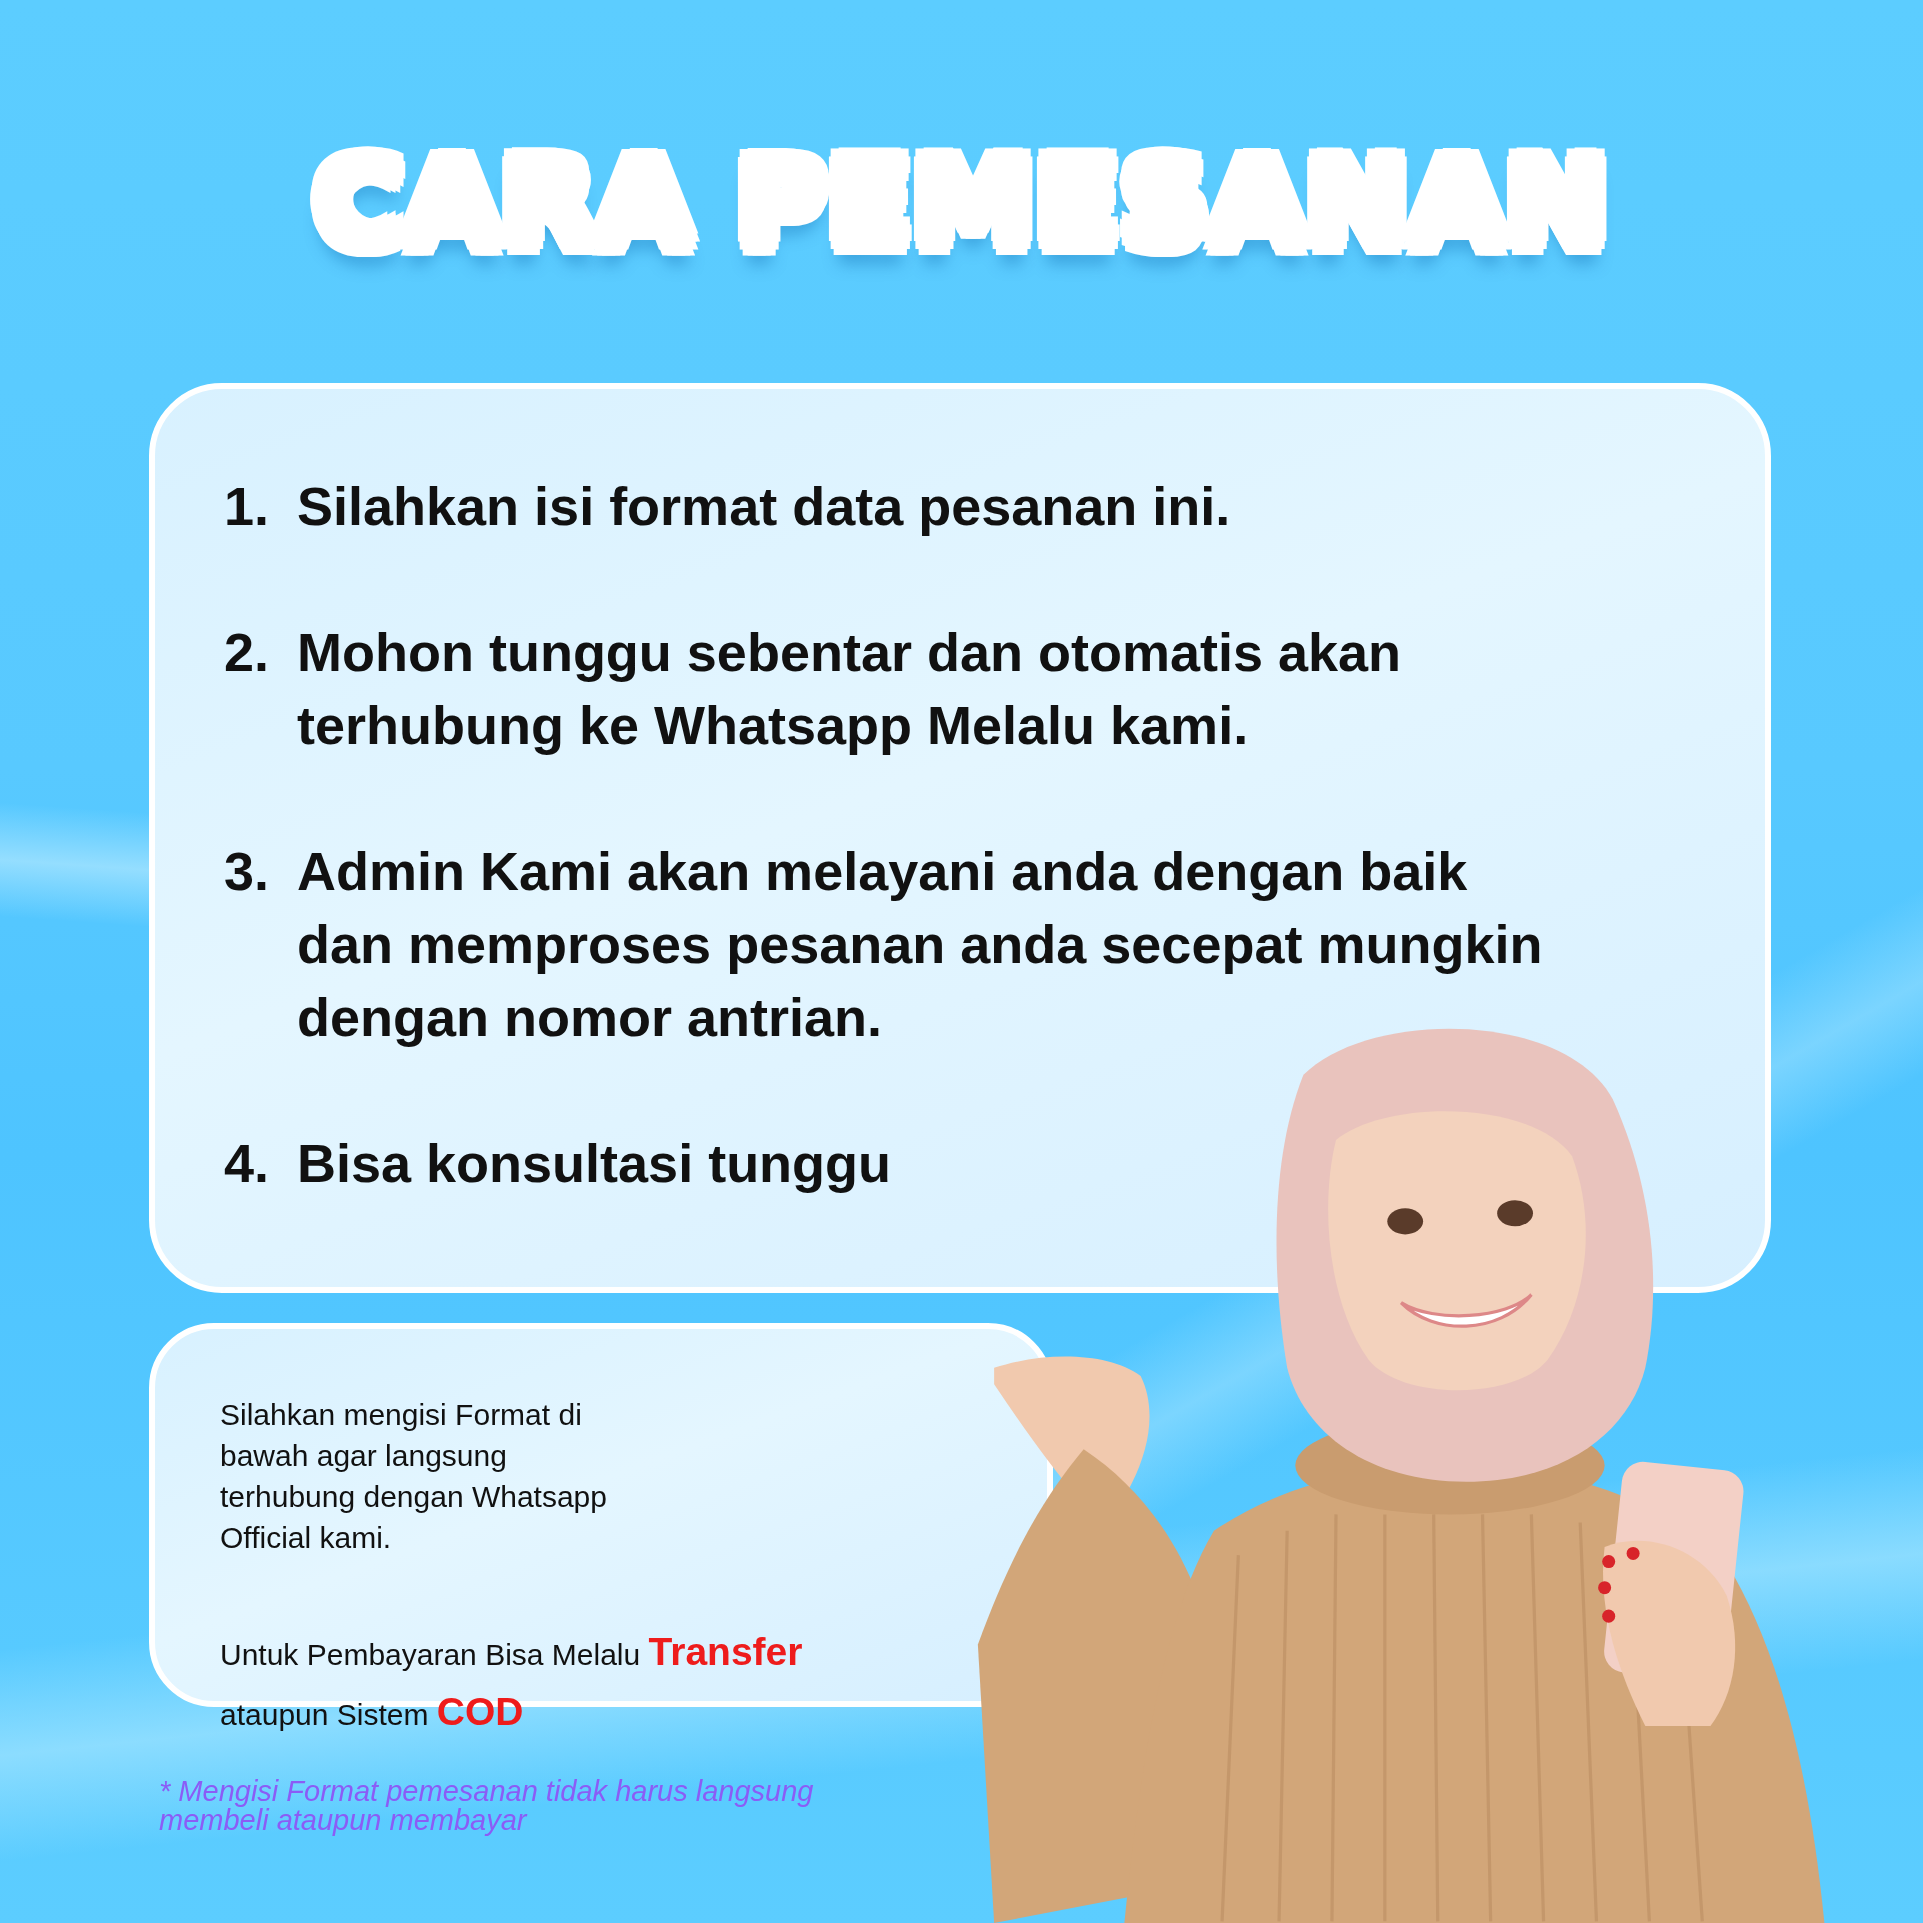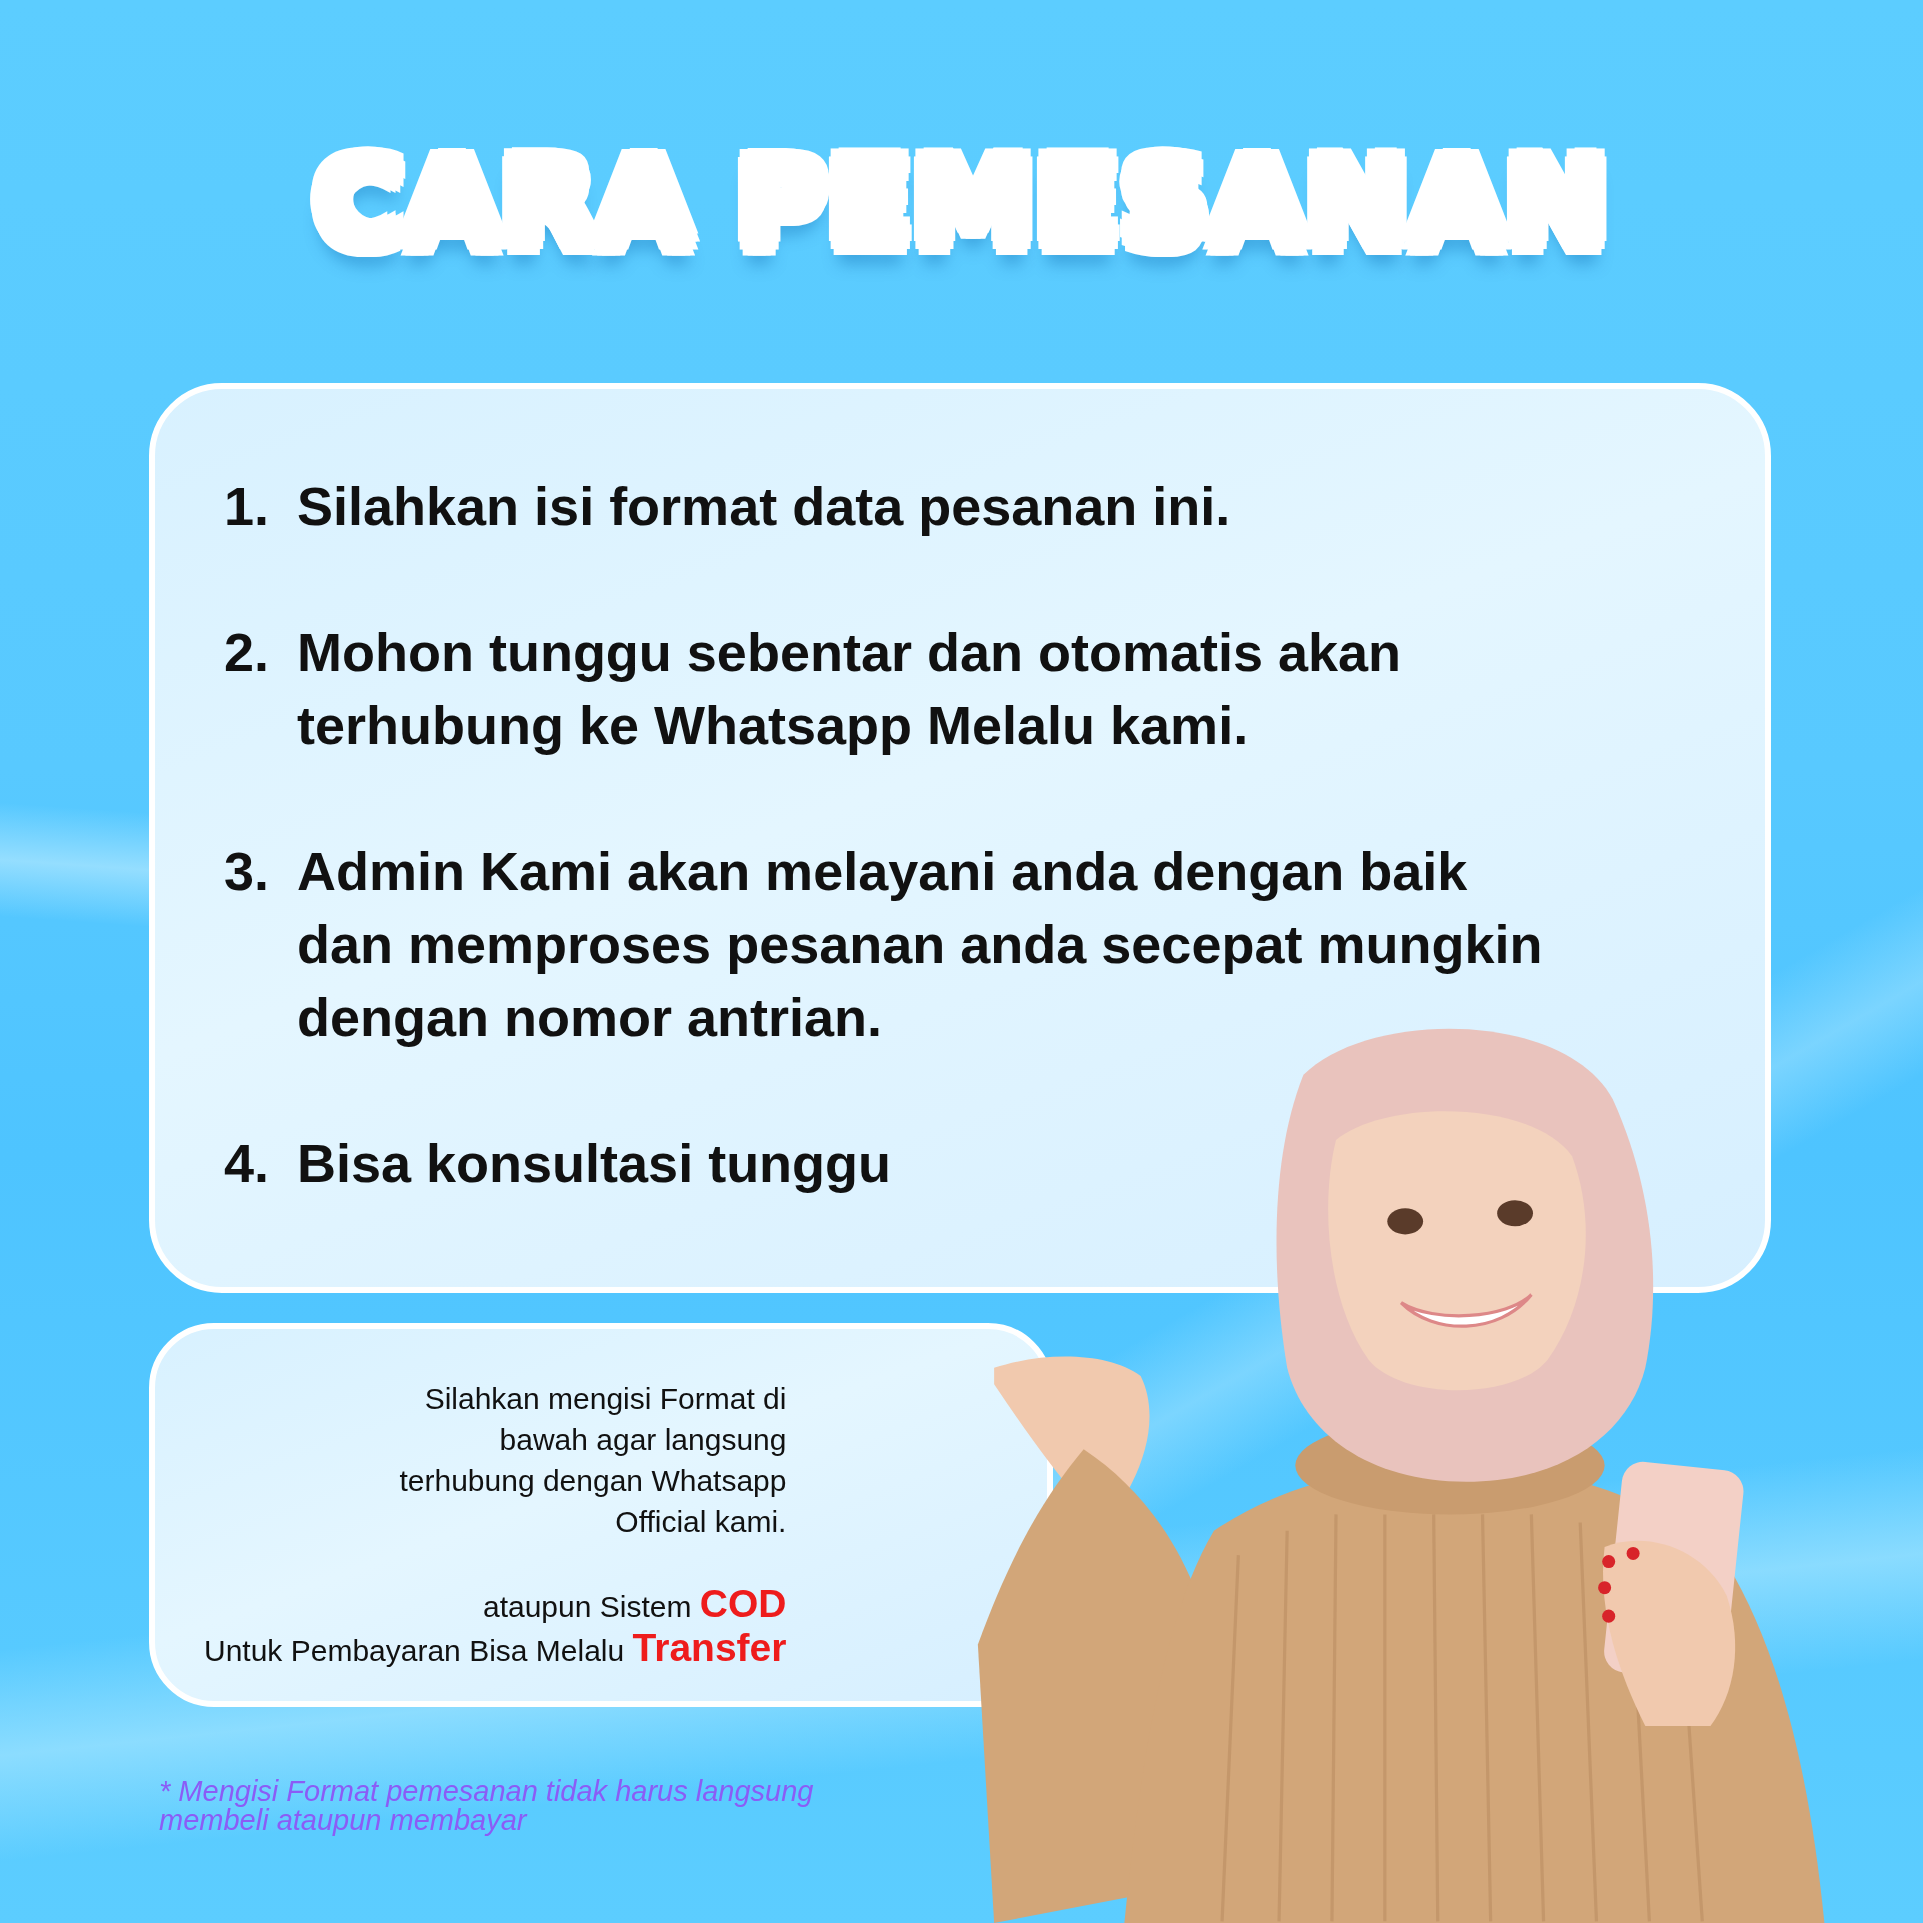--- a/index.html
+++ b/index.html
@@ -35,21 +35,21 @@
   .card-info{left:149px;top:1323px;width:904px;height:384px;border-radius:65px;}
 
   .steps{position:absolute;left:69px;top:81px;right:49px;margin:0;padding:0;list-style:none;}
   .step{display:flex;font-family:"Liberation Sans",sans-serif;font-weight:bold;font-size:54px;
     line-height:73px;color:#111;margin-bottom:73px;}
   .step .num{width:73px;flex:none;}
   .step .txt{flex:1;white-space:pre-line;}
 
   .info{position:absolute;left:49px;top:49px;font-family:"Liberation Sans",sans-serif;
     font-size:30px;line-height:41px;color:#111;font-weight:500;}
-  .info p{margin:0;white-space:pre-line;text-align:right;}
+  .info p{margin:16px;white-space:pre-line;}
   .info .gap{height:41px;}
   .red{color:#ee1c1c;font-weight:bold;font-size:39px;}
 
   .footnote{position:absolute;left:159px;top:1777px;font-family:"Liberation Sans",sans-serif;
     font-style:italic;font-size:29px;line-height:29px;color:#8b5cf6;white-space:pre-line;}
 
   
   .person{position:absolute;left:945px;top:1026px;width:979px;height:897px;}
 </style>
 </head>
@@ -85,22 +85,22 @@
   </ol>
 </div>
 
 <div class="card card-info">
   <div class="info">
     <p>Silahkan mengisi Format di
 bawah agar langsung
 terhubung dengan Whatsapp
 Official kami.</p>
     <div class="gap"></div>
+    <p><span>Untuk Pembayaran Bisa Melalu </span><span class="red">Transfer</span></p>
     <p><span>ataupun Sistem </span><span class="red">COD</span></p>
-    <p><span>Untuk Pembayaran Bisa Melalu </span><span class="red">Transfer</span></p>
   </div>
 </div>
 
 <div class="footnote">* Mengisi Format pemesanan tidak harus langsung
    membeli ataupun membayar</div>
 
 <svg class="person" viewBox="0 0 1202 1102" xmlns="http://www.w3.org/2000/svg">
 
   <path d="M60,420 C120,400 200,400 240,430 C260,470 250,520 230,560 L200,620 C180,600 140,560 60,440 Z" fill="#f1c9ae"></path>
   <path d="M170,520 C230,560 280,620 310,700 L330,1050 L60,1102 L40,760 C80,650 120,580 170,520 Z" fill="#d2a679"></path>

